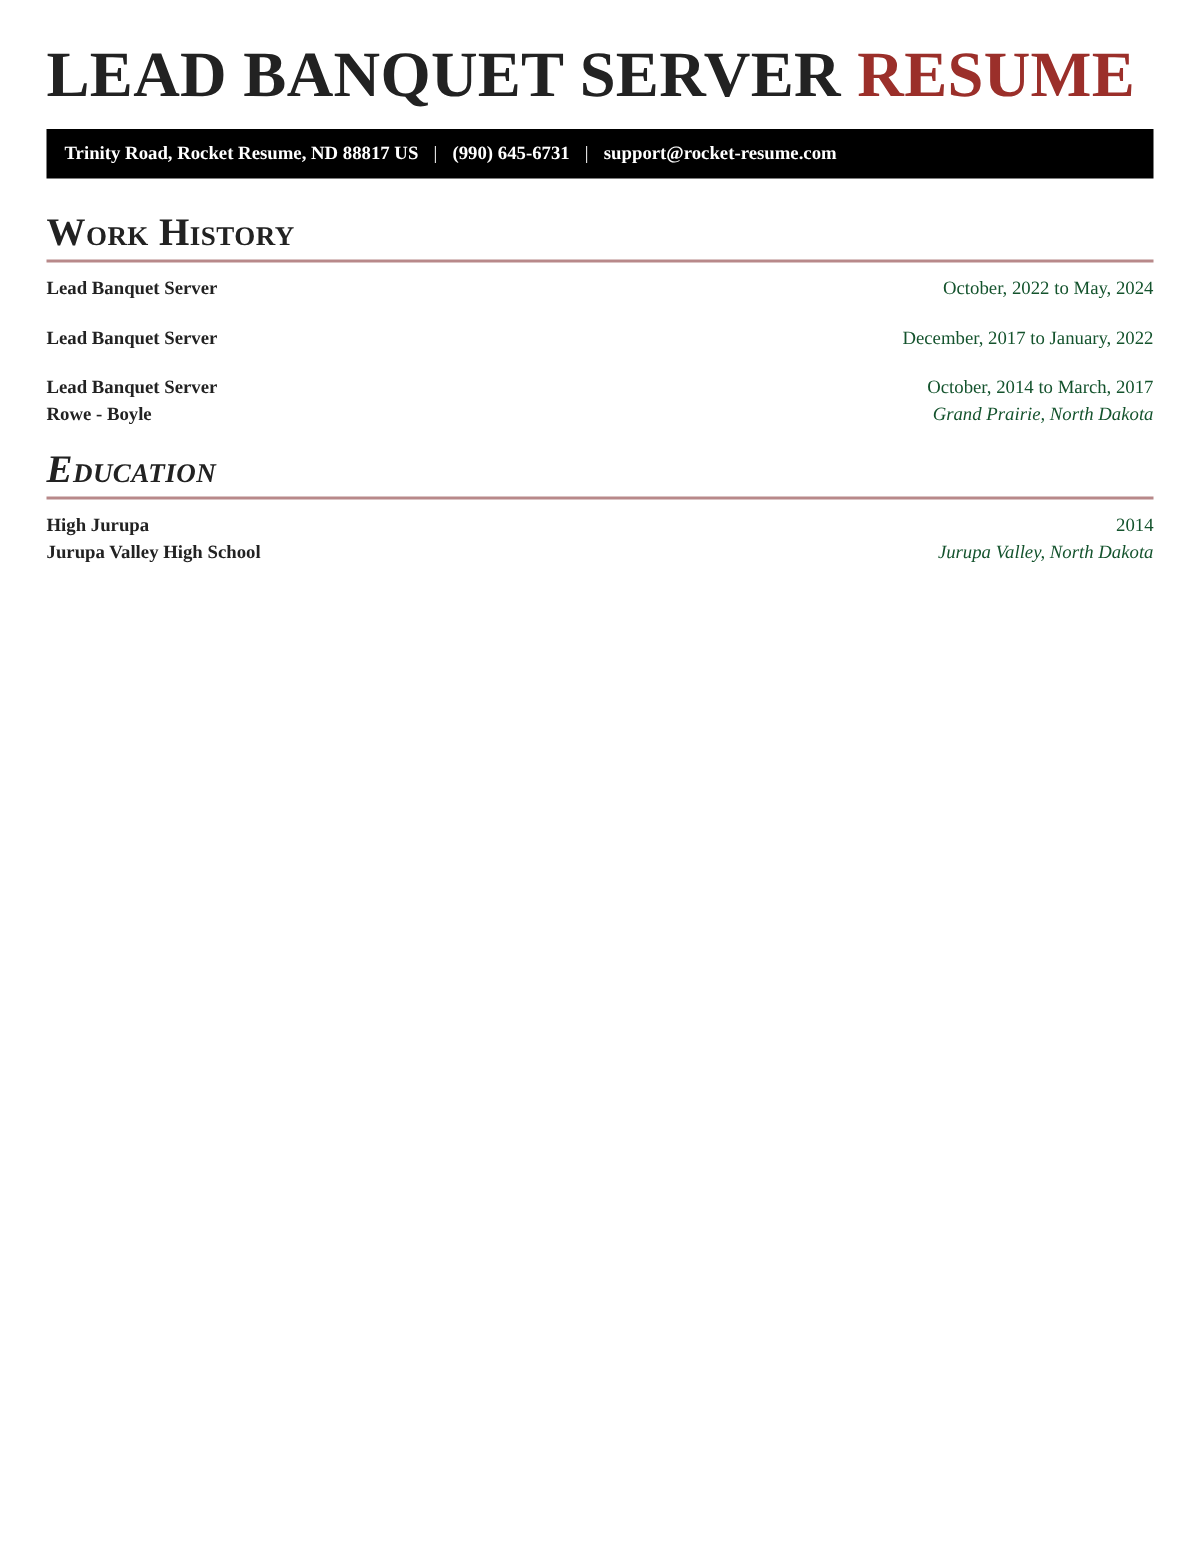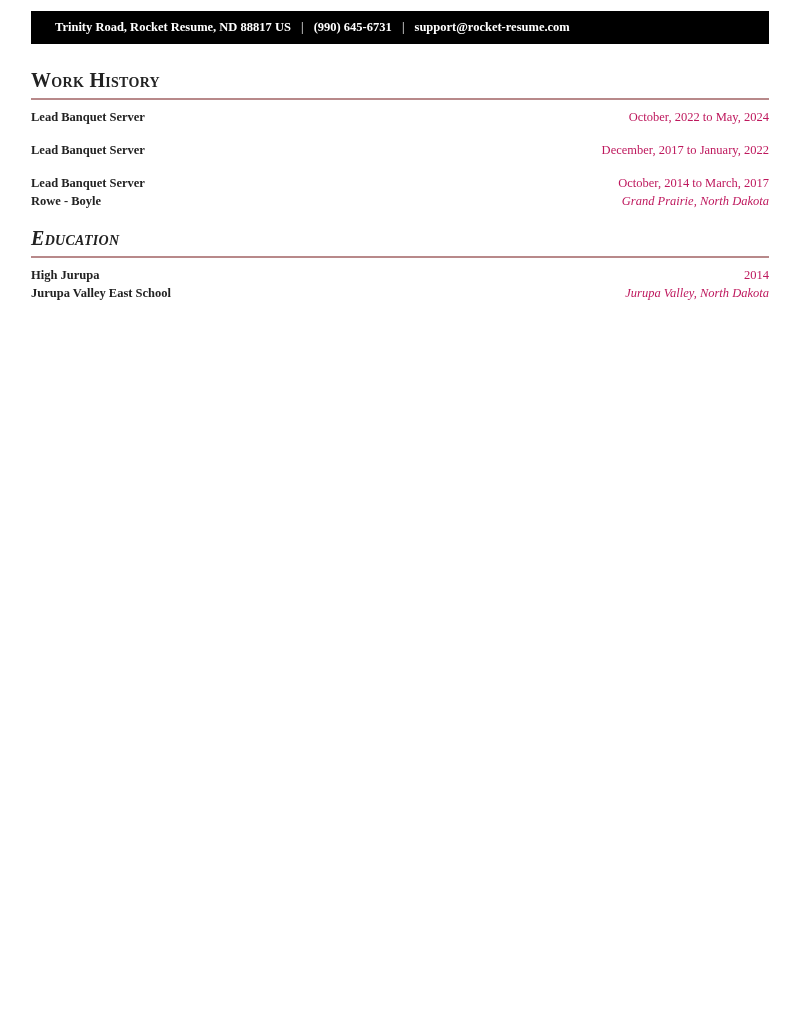--- a/index.html
+++ b/index.html
@@ -35,31 +35,31 @@
       color: #9b2f2a;
     }
     .contact-bar {
       margin-top: 11px;
       height: 33px;
       background: #000000;
       color: #ffffff;
       font-size: 12.5px;
       font-weight: bold;
       line-height: 33px;
-      padding-left: 24px;
+      padding-left: 12px;
       white-space: nowrap;
     }
     .contact-bar .sep {
       display: inline-block;
       padding: 0 7px;
       font-weight: normal;
     }
     .section-heading {
       margin: 0;
-      font-size: 20px;
+      font-size: 26px;
       font-weight: bold;
       font-variant: small-caps;
       color: #222222;
       line-height: 26px;
       letter-spacing: 0.3px;
     }
     .section-work .section-heading { margin-top: 23px; }
     .section-edu .section-heading { margin-top: 13px; font-style: italic; }
     .divider {
       height: 2px;
@@ -76,32 +76,36 @@
       justify-content: space-between;
       align-items: baseline;
       font-size: 12.5px;
       line-height: 18px;
     }
     .row .left {
       font-weight: bold;
       color: #222222;
     }
     .row .right {
-      color: #be185d;
+      color: #14532d;
       text-align: right;
     }
     .row .right.italic {
       font-style: italic;
     }
   </style>
 </head>
 <body>
 
 <div class="page">
 
+  <h1 class="title">
+    <span>LEAD BANQUET SERVER</span>
+    <span class="accent">RESUME</span>
+  </h1>
 
   <div class="contact-bar">
     <span>Trinity Road, Rocket Resume, ND 88817 US</span>
     <span class="sep">|</span>
     <span>(990) 645-6731</span>
     <span class="sep">|</span>
     <span>support@rocket-resume.com</span>
   </div>
 
   <section class="section-work">
@@ -137,19 +141,19 @@
   <section class="section-edu">
     <h2 class="section-heading">Education</h2>
     <div class="divider"></div>
 
     <div class="entry">
       <div class="row">
         <span class="left">High Jurupa</span>
         <span class="right">2014</span>
       </div>
       <div class="row">
-        <span class="left">Jurupa Valley East School</span>
+        <span class="left">Jurupa Valley High School</span>
         <span class="right italic">Jurupa Valley, North Dakota</span>
       </div>
     </div>
   </section>
 
 </div>
 
 </body></html>

